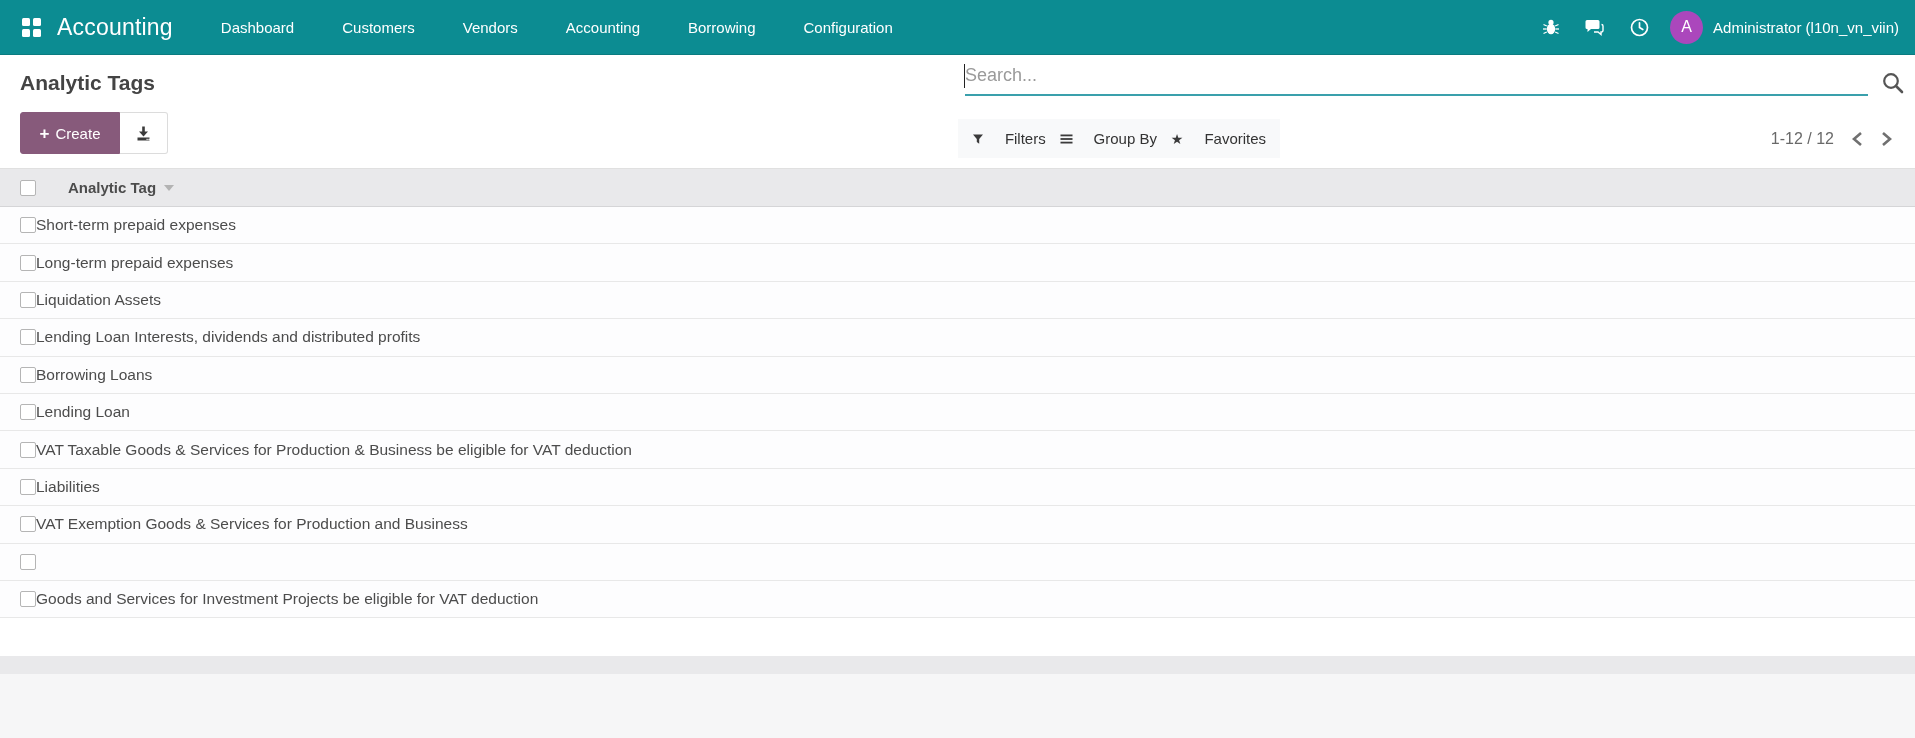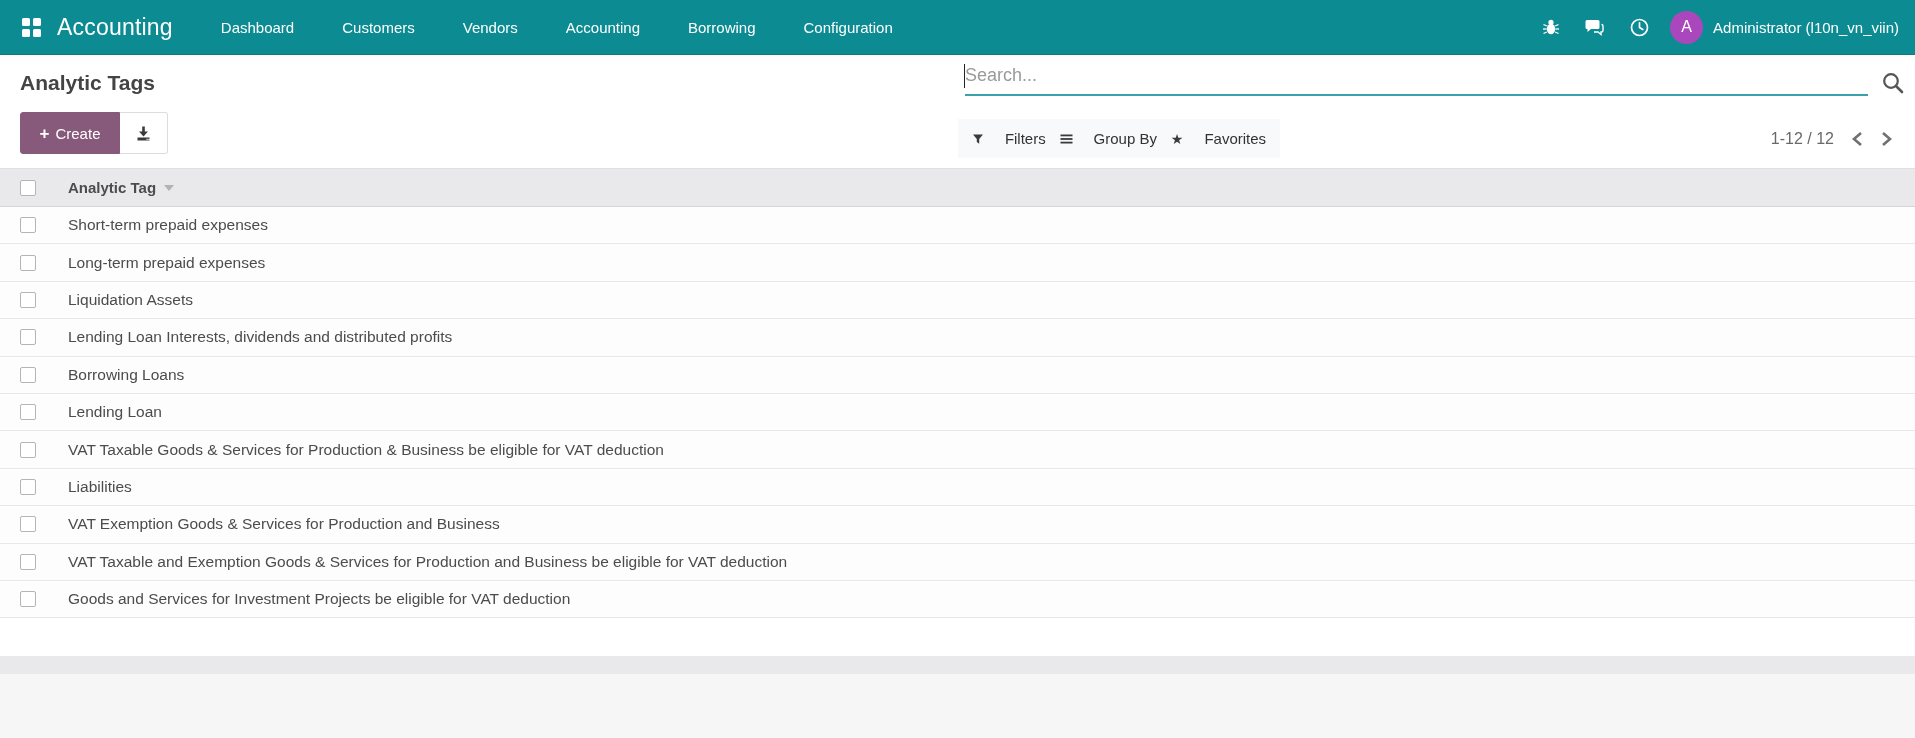--- a/index.html
+++ b/index.html
@@ -61,21 +61,21 @@
   .thead { position:absolute; left:0; top:168px; width:1915px; height:39px;
     background:#e9e9eb; border-top:1px solid #e0e0e0; border-bottom:1px solid #d5d5d7;
     display:flex; align-items:center; }
   .th-label { font-size:15px; font-weight:bold; color:#4c4c4c; margin-left:32px; cursor:pointer; }
   .sort-caret { display:inline-block; width:0; height:0; margin-left:8px;
     border-left:5px solid transparent; border-right:5px solid transparent;
     border-top:6px solid #b3b3b3; vertical-align:middle; }
   .tbody { position:absolute; left:0; top:207px; width:1915px; }
   .trow { height:37.4px; background:#fdfdfe; border-bottom:1px solid #e8e8e8;
     display:flex; align-items:center; cursor:pointer; }
-  .row-label { font-size:15.5px; color:#4c4c4c; margin-left:32px; white-space:nowrap; }
+  .row-label { font-size:15.5px; color:#4c4c4c; white-space:nowrap; }
   .cbx { width:16px; height:16px; background:#fff; border:1px solid #b5b5b5;
     border-radius:2px; margin-left:20px; flex:none; cursor:pointer; }
   .tfoot-band { position:absolute; left:0; top:655.8px; width:1915px; height:18px; background:#e9e9eb; }
   .below-area { position:absolute; left:0; top:673.8px; width:1915px; height:64.2px; background:#f6f6f7; }
   svg { display:block; }
 </style>
 </head>
 <body>
 
 <header class="navbar">
@@ -243,21 +243,20 @@
     <span class="row-label">Liabilities</span>
   </div>
 
   <div class="trow">
     <div class="cbx"></div>
     <span class="row-label">VAT Exemption Goods &amp; Services for Production and Business</span>
   </div>
 
   <div class="trow">
     <div class="cbx"></div>
-    <span class="row-label">VAT Taxable and Exemption Goods &amp; Services for Production and Business be eligible for VAT deduction</span>
   </div>
 
   <div class="trow">
     <div class="cbx"></div>
     <span class="row-label">Goods and Services for Investment Projects be eligible for VAT deduction</span>
   </div>
 </div>
 
 <div class="tfoot-band"></div>
 <div class="below-area"></div>

